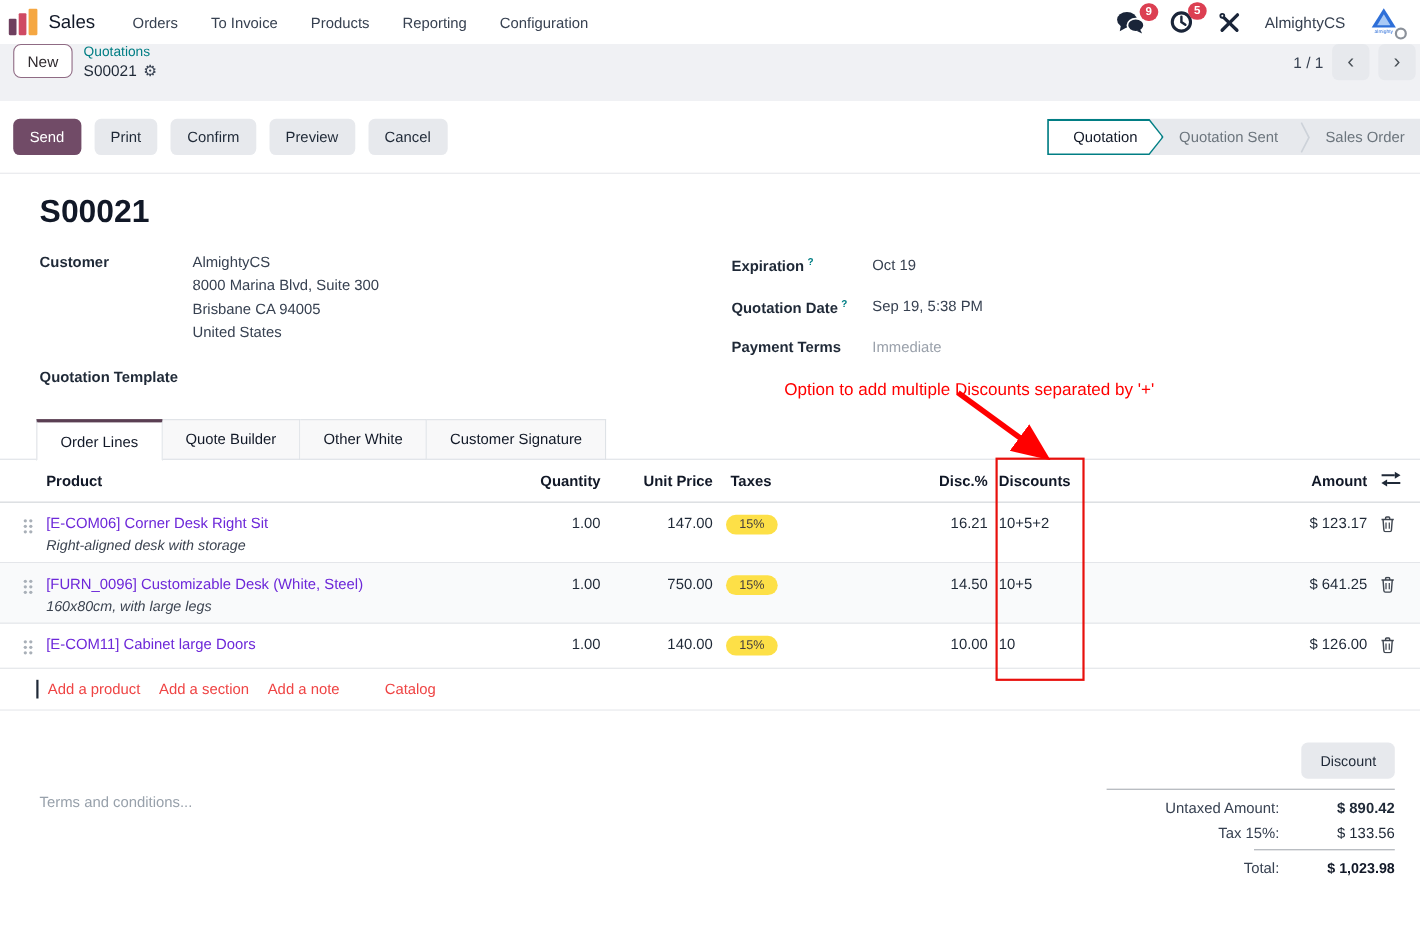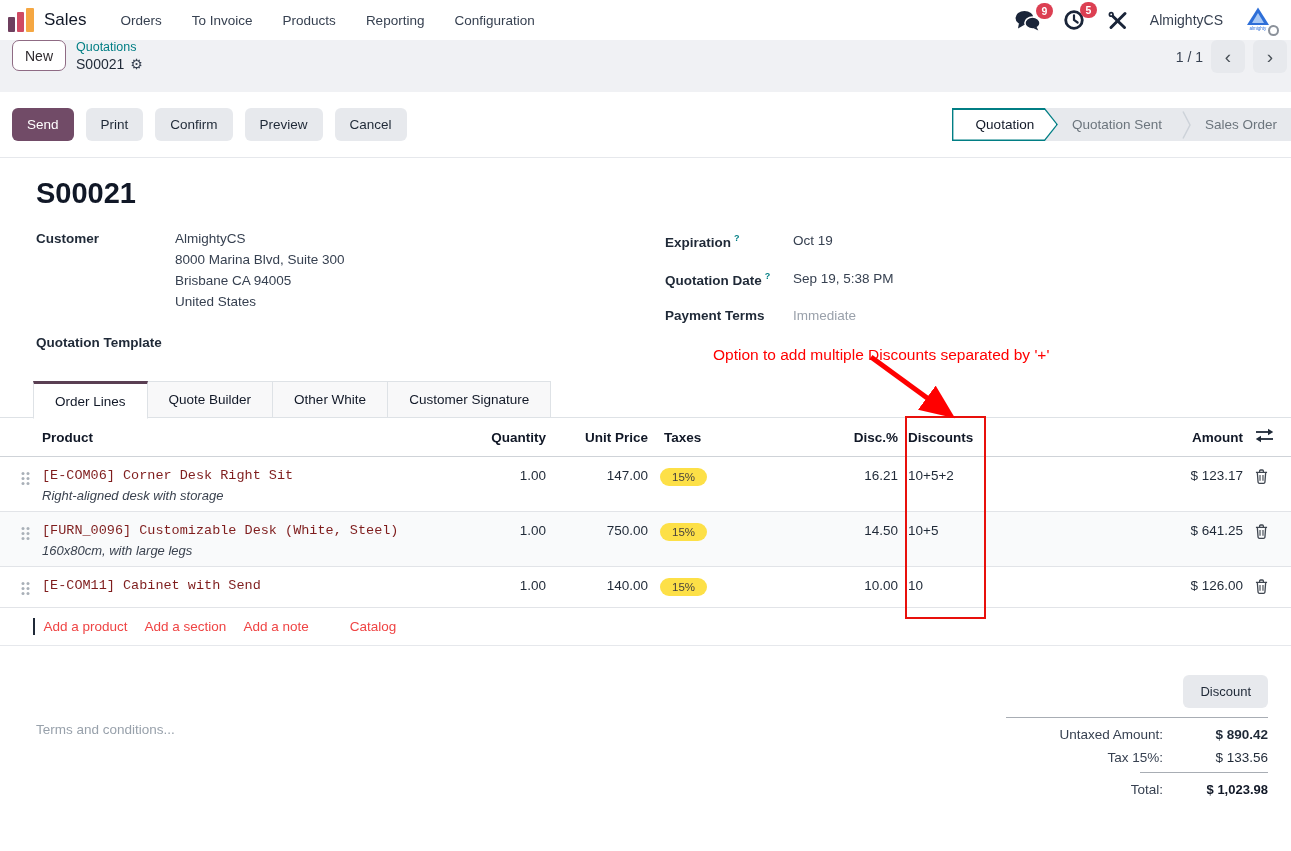--- a/index.html
+++ b/index.html
@@ -92,21 +92,21 @@
   .olines { position:absolute; left:0; right:0; top:259px; }
   .orow { display:grid; grid-template-columns:40px 430px 80px 102px 132px 118px 86px 1fr 100px 44px;
     align-items:start; border-bottom:1px solid #e2e4e8; }
   .orow.head { height:39px; align-items:center; border-bottom:1px solid #cfd3d8; font-weight:600; color:#111827; }
   .orow.striped { background:#f9fafb; }
   .c { padding:11px 4px 8px 4px; }
   .head .c { padding:0 4px; }
   .c.r { text-align:right; }
   .c.handle { padding-left:21px; padding-top:14px; cursor:grab; }
   .c.prod { padding-left:2px; }
-  .prod-link { color:#7f1d1d; cursor:pointer;font-family:Liberation Mono, monospace; }
+  .prod-link { color:#6d28d9; cursor:pointer; }
   .prod-desc { font-style:italic; color:#3b4350; margin-top:5px; font-size:13px; }
   .tax-badge { display:inline-block; background:#fde047; color:#453f3e; font-size:11.5px;
     padding:3px 12px; border-radius:12px; margin-left:4px; cursor:pointer; }
   .c.trash { padding-top:12px; padding-left:8px; cursor:pointer; }
   .head .c.iconcell { padding-left:8px; cursor:pointer; }
   .num { color:#1f2937; }
 
   .linksrow { height:38px; display:flex; align-items:center; padding-left:33px; gap:17px;
     border-bottom:1px solid #e6e8ec; }
   .cursor-bar { width:1.5px; height:17px; background:#1f2937; margin-right:-8px; }
@@ -369,21 +369,21 @@
               <circle cx="2" cy="2.5" r="1.5"></circle>
               <circle cx="7" cy="2.5" r="1.5"></circle>
               <circle cx="2" cy="7.5" r="1.5"></circle>
               <circle cx="7" cy="7.5" r="1.5"></circle>
               <circle cx="2" cy="12.5" r="1.5"></circle>
               <circle cx="7" cy="12.5" r="1.5"></circle>
             </g>
           </svg>
       </div>
       <div class="c prod">
-        <div class="prod-link">[E-COM11] Cabinet with Send</div>
+        <div class="prod-link">[E-COM11] Cabinet large Doors</div>
       </div>
       <div class="c r num">1.00</div>
       <div class="c r num">140.00</div>
       <div class="c"><span class="tax-badge">15%</span></div>
       <div class="c r num">10.00</div>
       <div class="c num" style="padding-left:6px">10</div>
       <div class="c"></div>
       <div class="c r num">$ 126.00</div>
       <div class="c trash">
         <svg viewBox="0 0 14 16" width="13" height="15">

